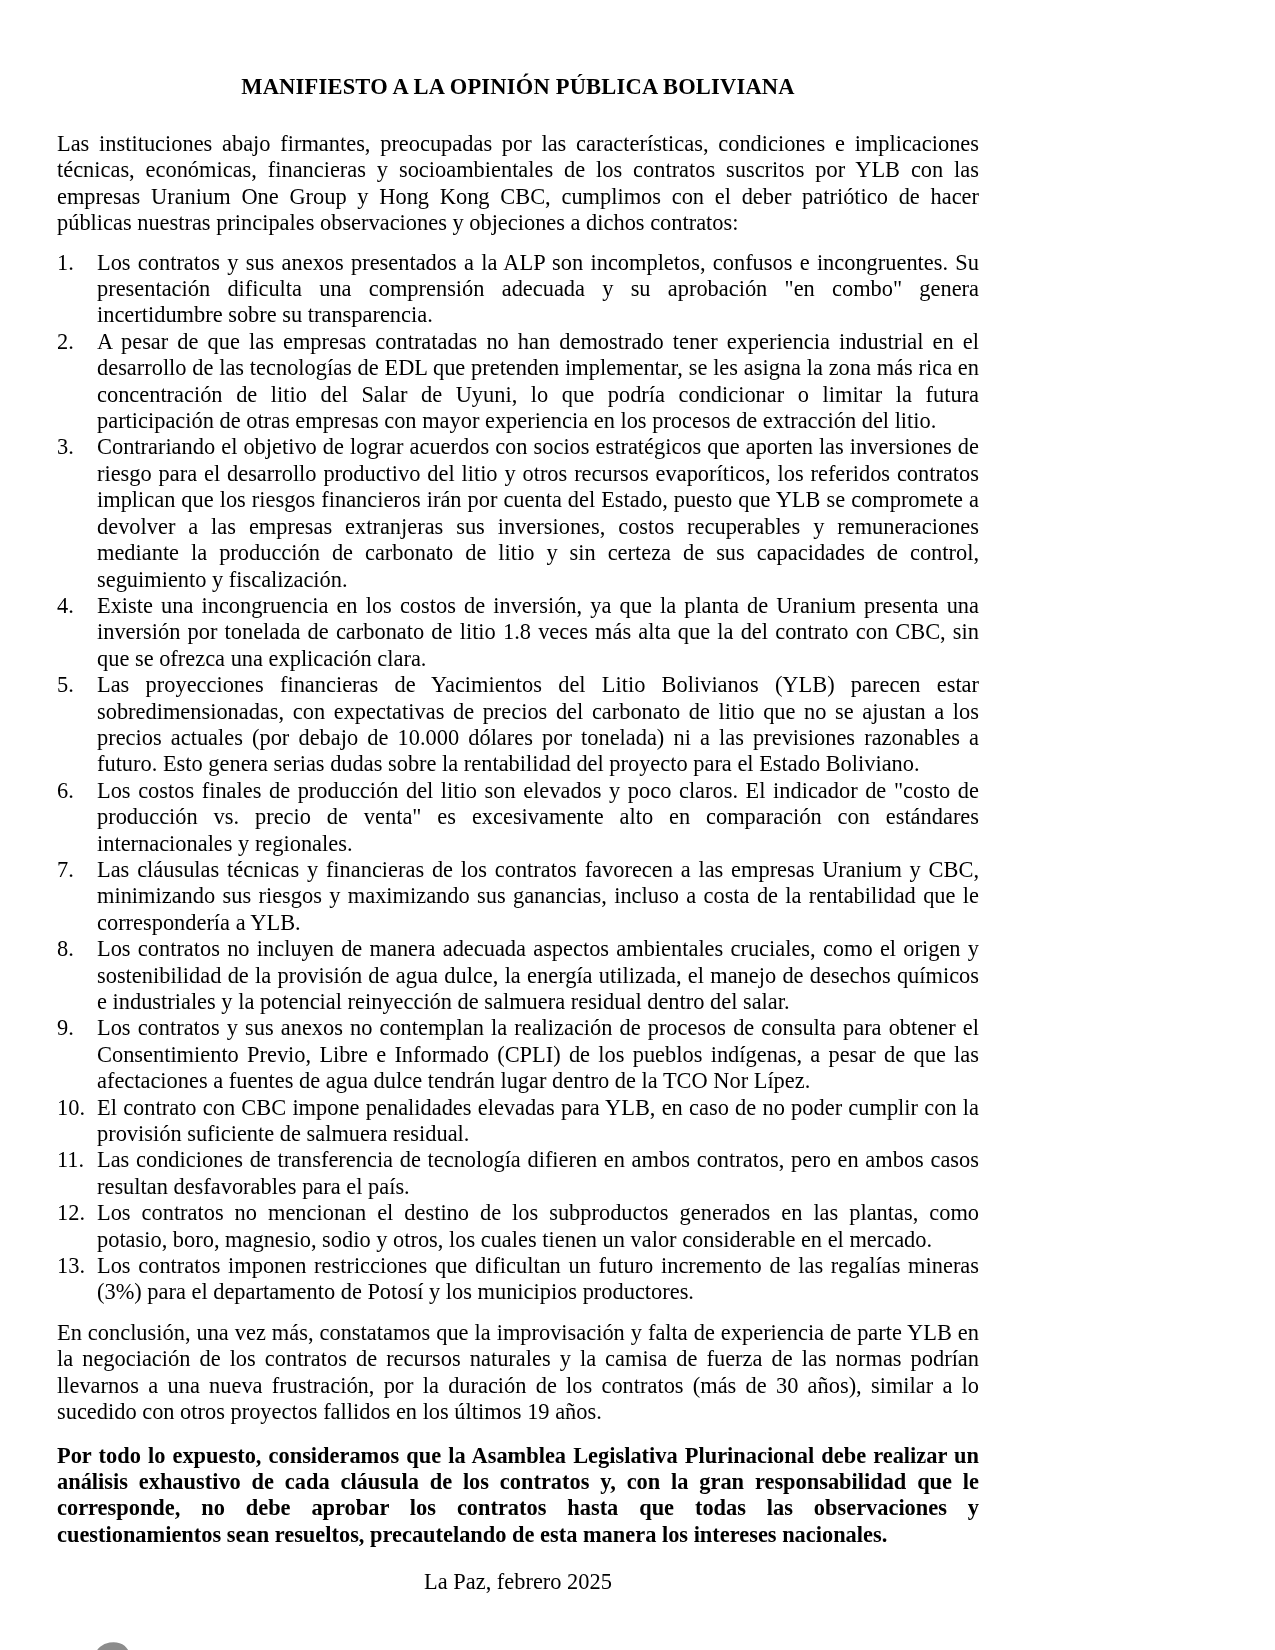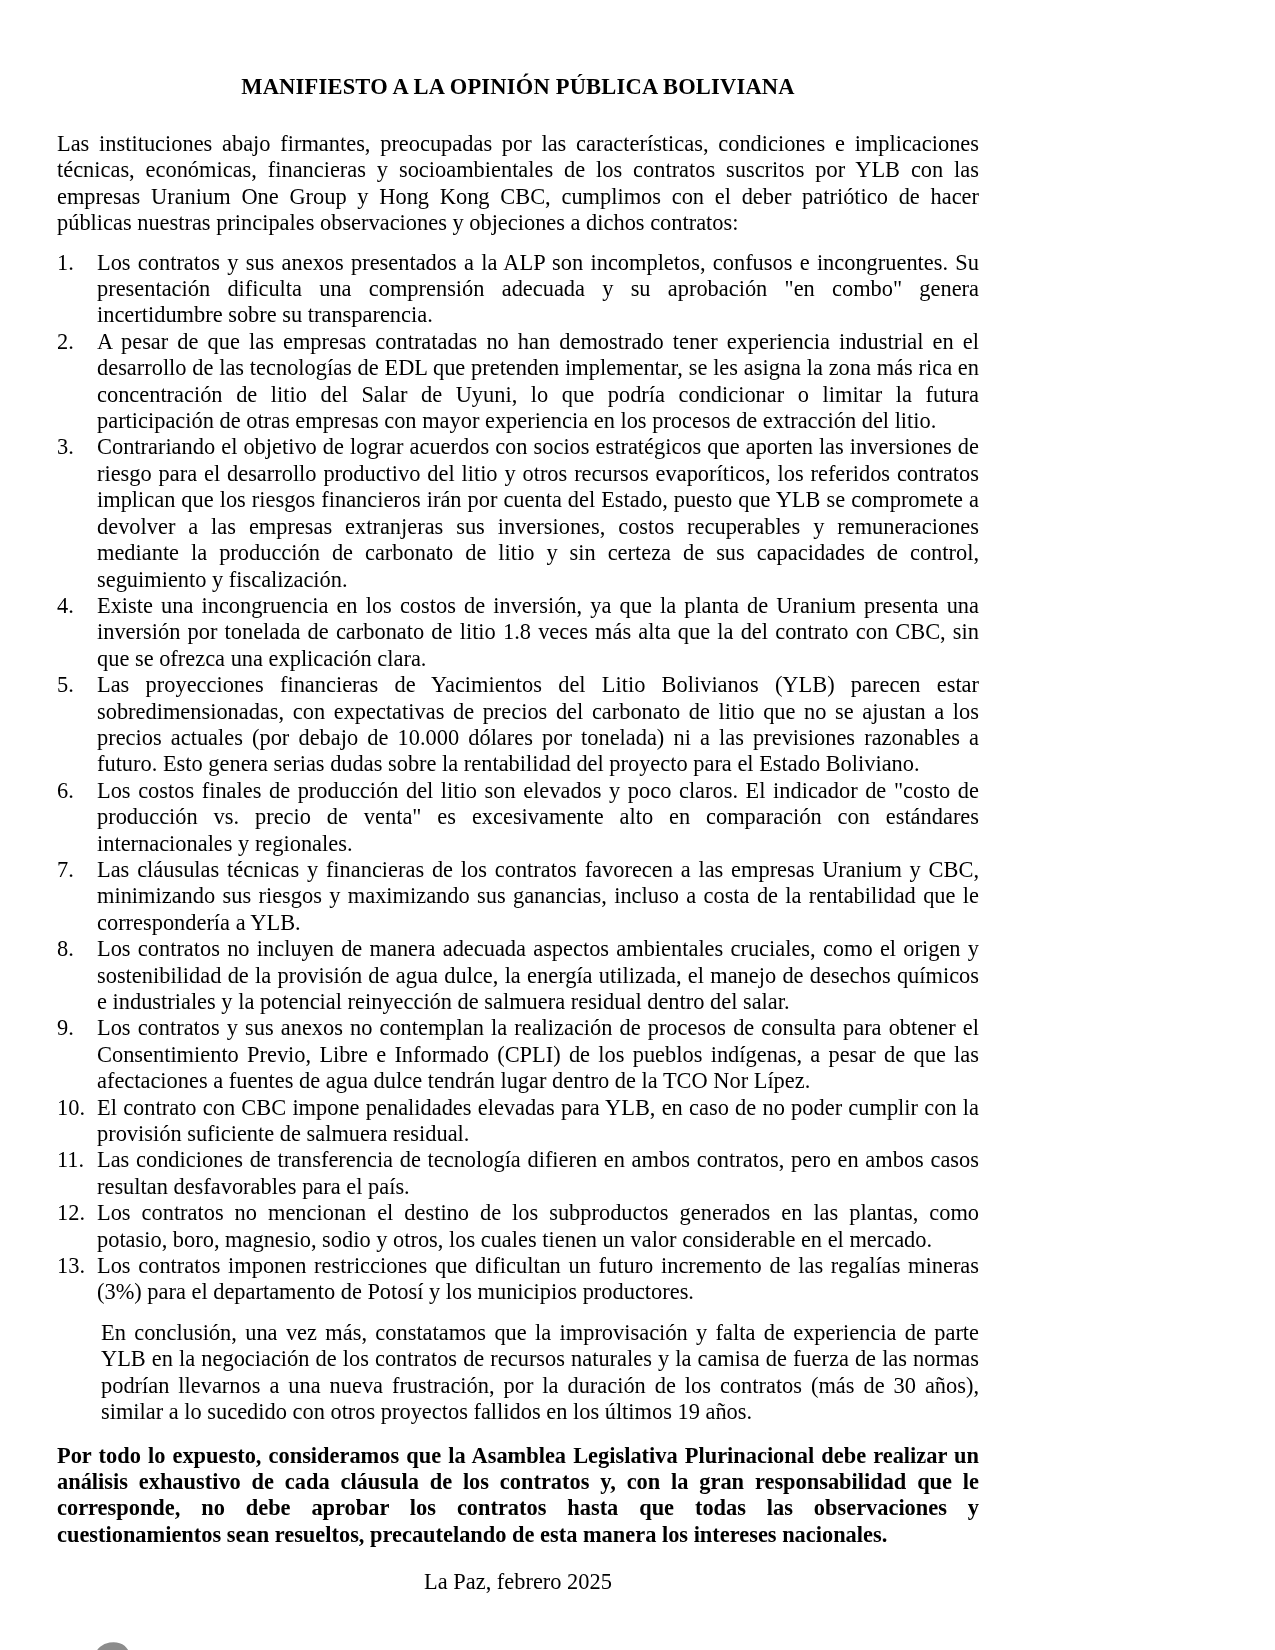--- a/index.html
+++ b/index.html
@@ -26,21 +26,21 @@
   .para {
     font-size: 22.4px;
     line-height: 26.4px;
     text-align: justify;
     margin: 0 0 13px 0;
   }
   .list { margin: 0 0 14px 0; }
   .list-item { display: flex; font-size: 22.4px; line-height: 26.4px; }
   .list-item .num { flex: 0 0 40px; }
   .list-item .item-text { flex: 1 1 auto; text-align: justify; }
-  .conclusion { margin-top: 14px; margin-left: 44px; }
+  .conclusion { margin-top: 14px; }
   .bold-statement { font-weight: 700; margin-top: 17px; }
   .dateline {
     font-size: 22.4px;
     text-align: center;
     margin: 21px 0 0 0;
   }
 
   
   .logos {
     margin-top: 46px;

